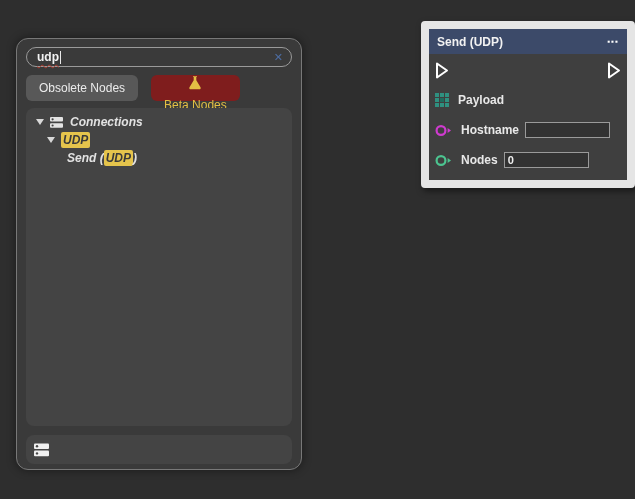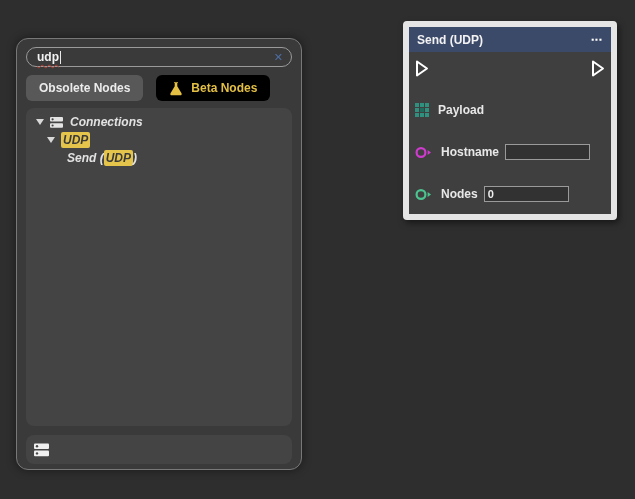--- a/index.html
+++ b/index.html
@@ -29,25 +29,25 @@
     text-underline-offset:3px;
   }
   .caret-bar { width:1px; height:13px; background:#e9e9e9; margin-left:1px; }
   .clear-x {
     margin-left:auto; color:#4d6da3; font-size:11px; font-weight:700;
     line-height:1; cursor:pointer;
   }
   .filter-row { position:absolute; left:9px; top:36px; height:26px; display:flex; gap:13px; }
   .btn {
     height:26px; display:flex; align-items:center; gap:8px;
-    padding:0 13px; border-radius:6px; font-size:12px; font-weight:700;
+    padding:0 13px; border-radius:6px; font-size:12px; font-weight:400;
     cursor:pointer; white-space:nowrap;
   }
   .btn-obsolete { background:#585858; color:#ececec; }
-  .btn-beta { background:#000000; color:#e3bf44; }
+  .btn-beta { background:#7f1d1d; color:#e3bf44;flex-direction:column; }
 
   .tree-box {
     position:absolute; left:9px; right:9px; top:69px; height:318px;
     background:#444444; border-radius:8px; padding:5px 0;
   }
   .tree-row { display:flex; align-items:center; height:18px; color:#e2e2e2;
               font-size:12px; font-weight:700; cursor:pointer;font-style:italic; }
   .tree-row .caret-down {
     width:0; height:0; border-left:4.5px solid transparent;
     border-right:4.5px solid transparent; border-top:6px solid #d8d8d8;
@@ -62,34 +62,34 @@
     padding:1px 2px; font-weight:700;
   }
   .bottom-bar {
     position:absolute; left:9px; right:9px; top:396px; height:29px;
     background:#444444; border-radius:8px; display:flex; align-items:center;
     padding:0 8px;
   }
 
   
   .node {
-    position:absolute; left:403px; top:21px; width:214px;
-    border:6px solid #e5e5e5; border-radius:4px;
+    position:absolute; left:421px; top:21px; width:214px;
+    border:8px solid #e5e5e5; border-radius:4px;
     box-shadow:2px 3px 6px rgba(0,0,0,.5);
   }
   .node-header {
     background:#3c4a69; height:25px; display:flex; align-items:center;
     padding:0 8px; color:#f2f2f2; font-size:12px; font-weight:700;
   }
   .node-menu { margin-left:auto; color:#ffffff; font-size:8px; letter-spacing:1px;
                cursor:pointer; line-height:1; }
   .node-body { background:#3f3f3f; padding:5px 6px 9px 6px; }
   .exec-row { display:flex; justify-content:space-between; align-items:center;
               height:22px; margin-bottom:5px; }
-  .pin-row { display:flex; align-items:center; height:22px; margin-top:20px; }
+  .pin-row { display:flex; align-items:center; height:22px; margin-top:8px; }
   .pin-icon { flex:0 0 auto; display:flex; margin-right:9px; }
   .pin-label { color:#e8e8e8; font-size:12px; font-weight:700; margin-right:6px; }
   .pin-input {
     width:85px; height:16px; background:#323232; border:1px solid #9a9a9a;
     color:#efefef; font-size:11px; font-weight:700; padding:0 3px;
     font-family:"Liberation Sans","DejaVu Sans",sans-serif; outline:none;
   }
   .payload-grid {
     display:grid; grid-template-columns:repeat(3,4px);
     grid-template-rows:repeat(3,4px); gap:1px; margin-right:9px;

